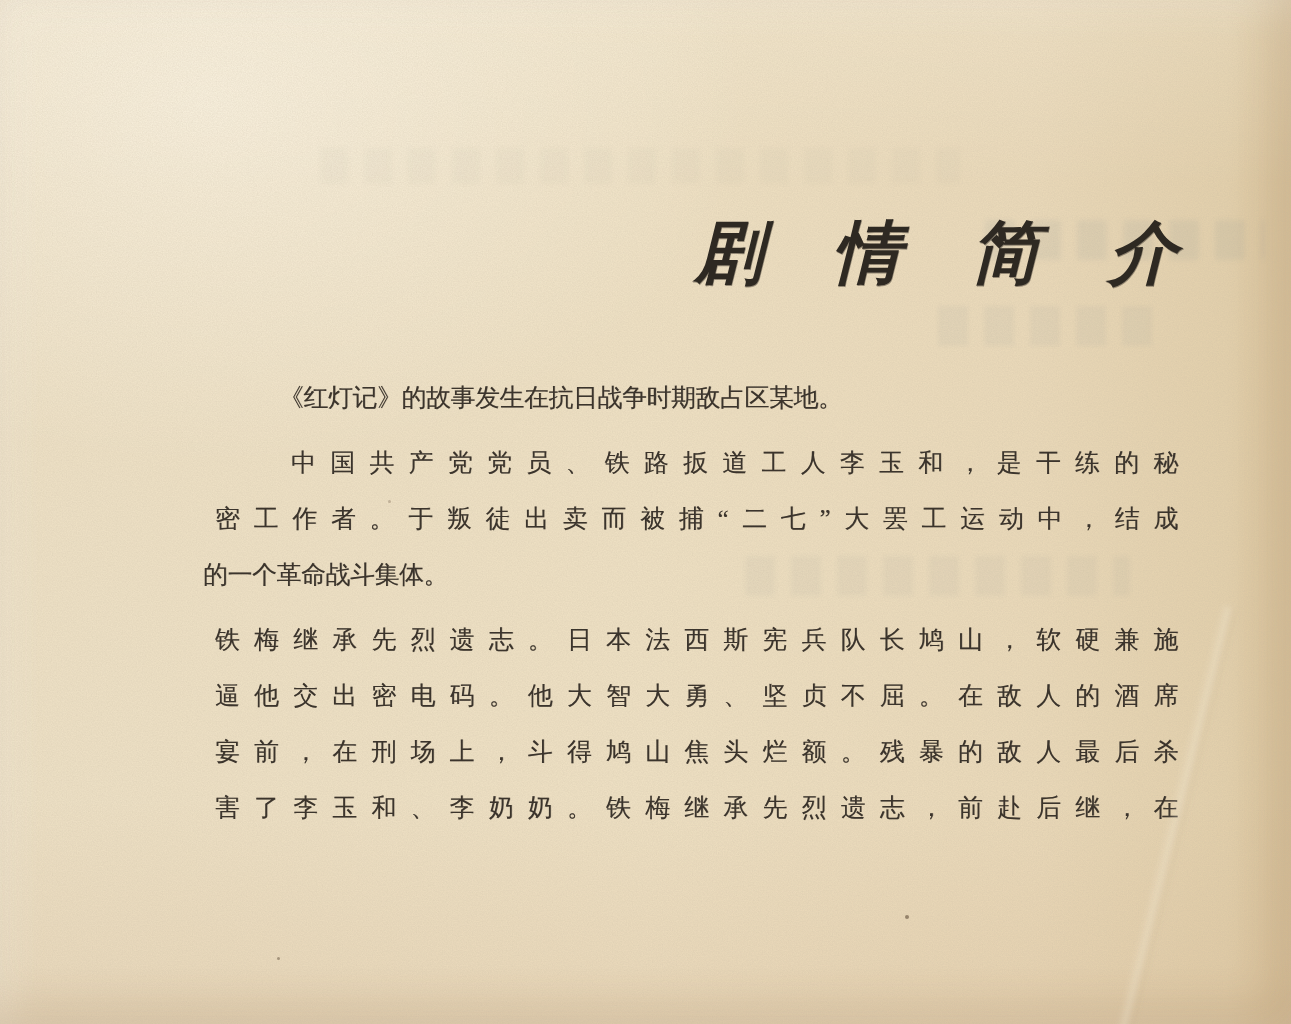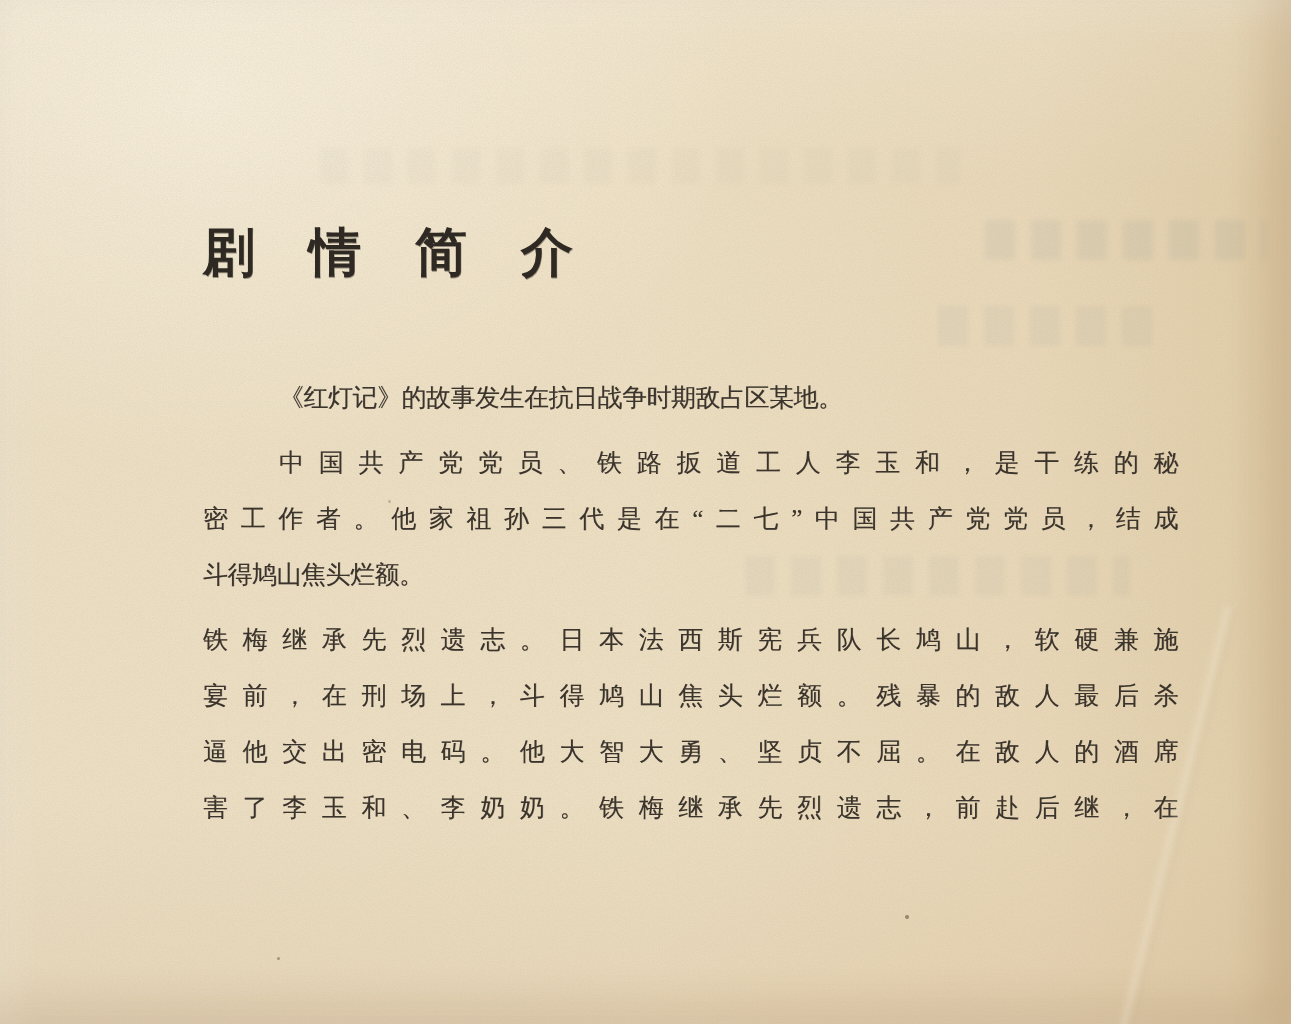--- a/index.html
+++ b/index.html
@@ -38,26 +38,27 @@
     position: absolute;
     left: 203px;
     top: 225px;
     width: 975px;
   }
 
   .page-title {
     margin: 0 0 91px 0;
     font-family: "Liberation Sans", sans-serif;
     font-weight: bold;
-    font-size: 52px;
+    font-size: 68px;
     line-height: 54px;
     letter-spacing: 1px;
-    text-align: left;
+    text-align: right;
     color: #2e2922;
     text-shadow: 0.5px 0.5px 0.5px rgba(46, 41, 34, 0.45);
+    font-style: italic;
   }
 
   .synopsis {
     color: #3b342c;
   }
 
   .paragraph + .paragraph {
     margin-top: 9px;
   }
 
@@ -70,20 +71,21 @@
     text-shadow: 0.4px 0.4px 0.4px rgba(59, 52, 44, 0.40);
   }
 
   .line.indent {
     padding-left: 76px;
   }
 
   .line.justify {
     text-align: justify;
     text-align-last: justify;
+    margin-left: 12px;
   }
 
   
   .ghost {
     position: absolute;
     pointer-events: none;
     filter: blur(2.5px);
   }
   .ghost-1 {
     left: 985px; top: 220px; width: 280px; height: 40px;
@@ -161,27 +163,27 @@
   <div class="ghost ghost-3"></div>
 
   <div class="content">
     <h1 class="page-title">剧　情　简　介</h1>
     <div class="synopsis">
         <div class="paragraph">
           <div class="line indent">《红灯记》的故事发生在抗日战争时期敌占区某地。</div>
         </div>
         <div class="paragraph">
           <div class="line indent justify">中国共产党党员、铁路扳道工人李玉和，是干练的秘</div>
-          <div class="line justify">密工作者。他家祖孙三代是在“二七”中国共产党党员，结成</div>
-          <div class="line">斗得鸠山焦头烂额。</div>
+          <div class="line justify">密工作者。于叛徒出卖而被捕“二七”大罢工运动中，结成</div>
+          <div class="line">的一个革命战斗集体。</div>
         </div>
         <div class="paragraph">
           <div class="line justify">铁梅继承先烈遗志。日本法西斯宪兵队长鸠山，软硬兼施</div>
+          <div class="line justify">逼他交出密电码。他大智大勇、坚贞不屈。在敌人的酒席</div>
           <div class="line justify">宴前，在刑场上，斗得鸠山焦头烂额。残暴的敌人最后杀</div>
-          <div class="line justify">逼他交出密电码。他大智大勇、坚贞不屈。在敌人的酒席</div>
           <div class="line justify">害了李玉和、李奶奶。铁梅继承先烈遗志，前赴后继，在</div>
         </div>
       </div>
   </div>
 
   <div class="speck speck-1"></div>
   <div class="speck speck-2"></div>
   <div class="speck speck-3"></div>
   <div class="crease"></div>
 

